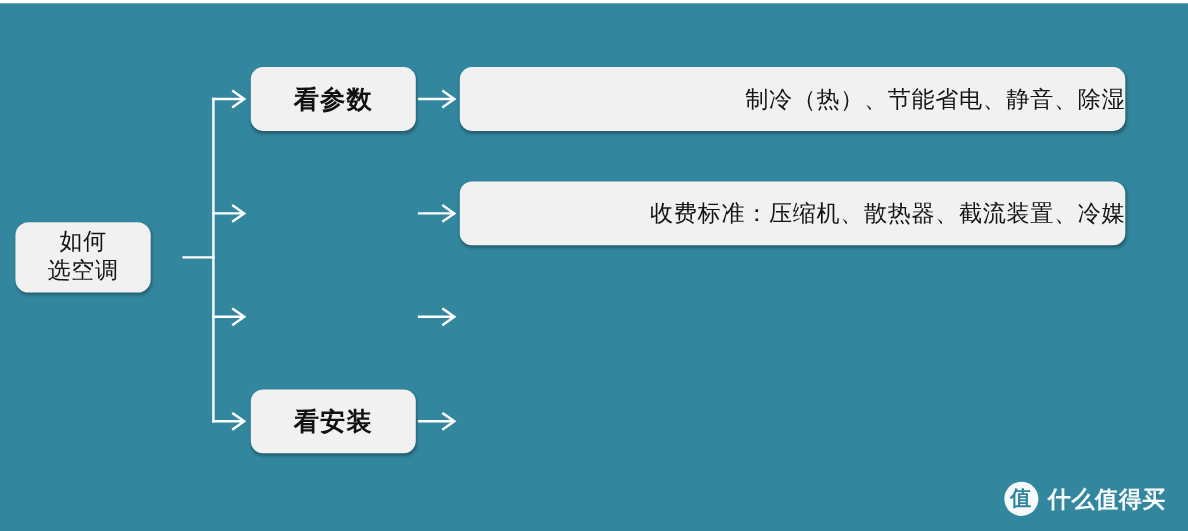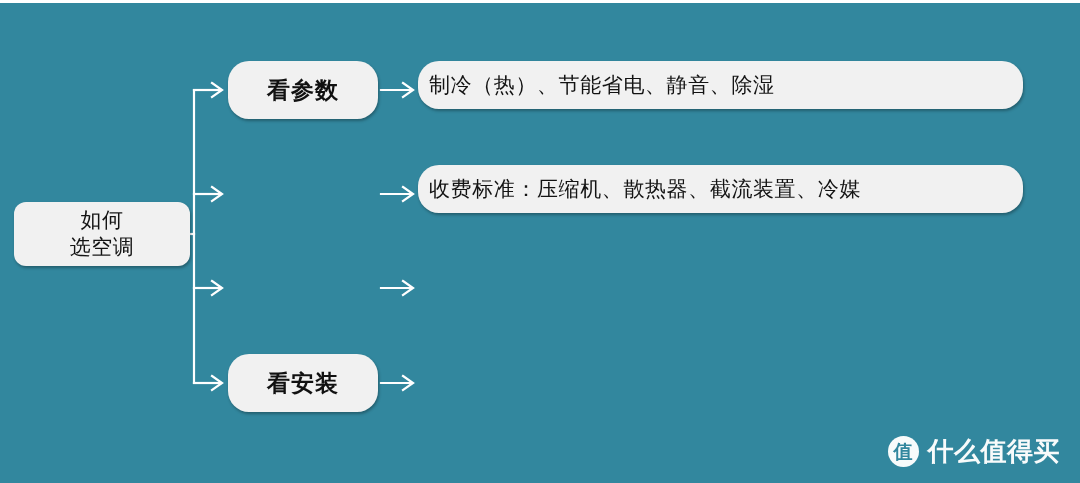--- a/index.html
+++ b/index.html
@@ -35,31 +35,31 @@
     left: 0; top: 0;
     width: 1080px;
     height: 483px;
     pointer-events: none;
   }
 
   
   .node {
     position: absolute;
     background: #F1F1F1;
-    border-radius: 21px;
+    border-radius: 11px;
     box-shadow: 1px 2px 3px rgba(0,0,0,0.30);
     box-sizing: border-box;
     display: flex;
     align-items: center;
   }
 
   .root-node {
     left: 14px;
     top: 202px;
-    width: 176px;
+    width: 123px;
     height: 64px;
     justify-content: center;
     text-align: center;
     border-radius: 12px;
   }
   .root-label {
     font-family: "Liberation Sans", "DejaVu Sans", sans-serif;
     font-size: 21px;
     font-weight: 500;
     color: #141414;
@@ -78,23 +78,23 @@
     font-family: "Liberation Serif", "DejaVu Serif", serif;
     font-size: 23px;
     font-weight: 700;
     color: #111111;
     letter-spacing: 1px;
   }
 
   .detail-node {
     left: 418px;
     width: 605px;
-    height: 48px;
-    justify-content: flex-start;
-    padding-left: 11px;
+    height: 58px;
+    justify-content: flex-end;
+    padding-left: 24px;
   }
   .detail-label {
     font-family: "Liberation Serif", "DejaVu Serif", serif;
     font-size: 21px;
     font-weight: 400;
     color: #131313;
     letter-spacing: 0.6px;
     white-space: nowrap;
   }
 
@@ -124,21 +124,21 @@
     align-items: center;
     justify-content: center;
     font-family: "Liberation Sans", sans-serif;
     font-size: 19px;
     font-weight: 700;
     line-height: 1;
   }
   .wm-text {
     color: #ffffff;
     font-family: "Liberation Sans", "DejaVu Sans", sans-serif;
-    font-size: 26px;
+    font-size: 21px;
     font-weight: 700;
     letter-spacing: 0.5px;
   }
 </style>
 </head>
 <body>
 
 <div id="canvas">
 
   <div class="top-strip"></div>

